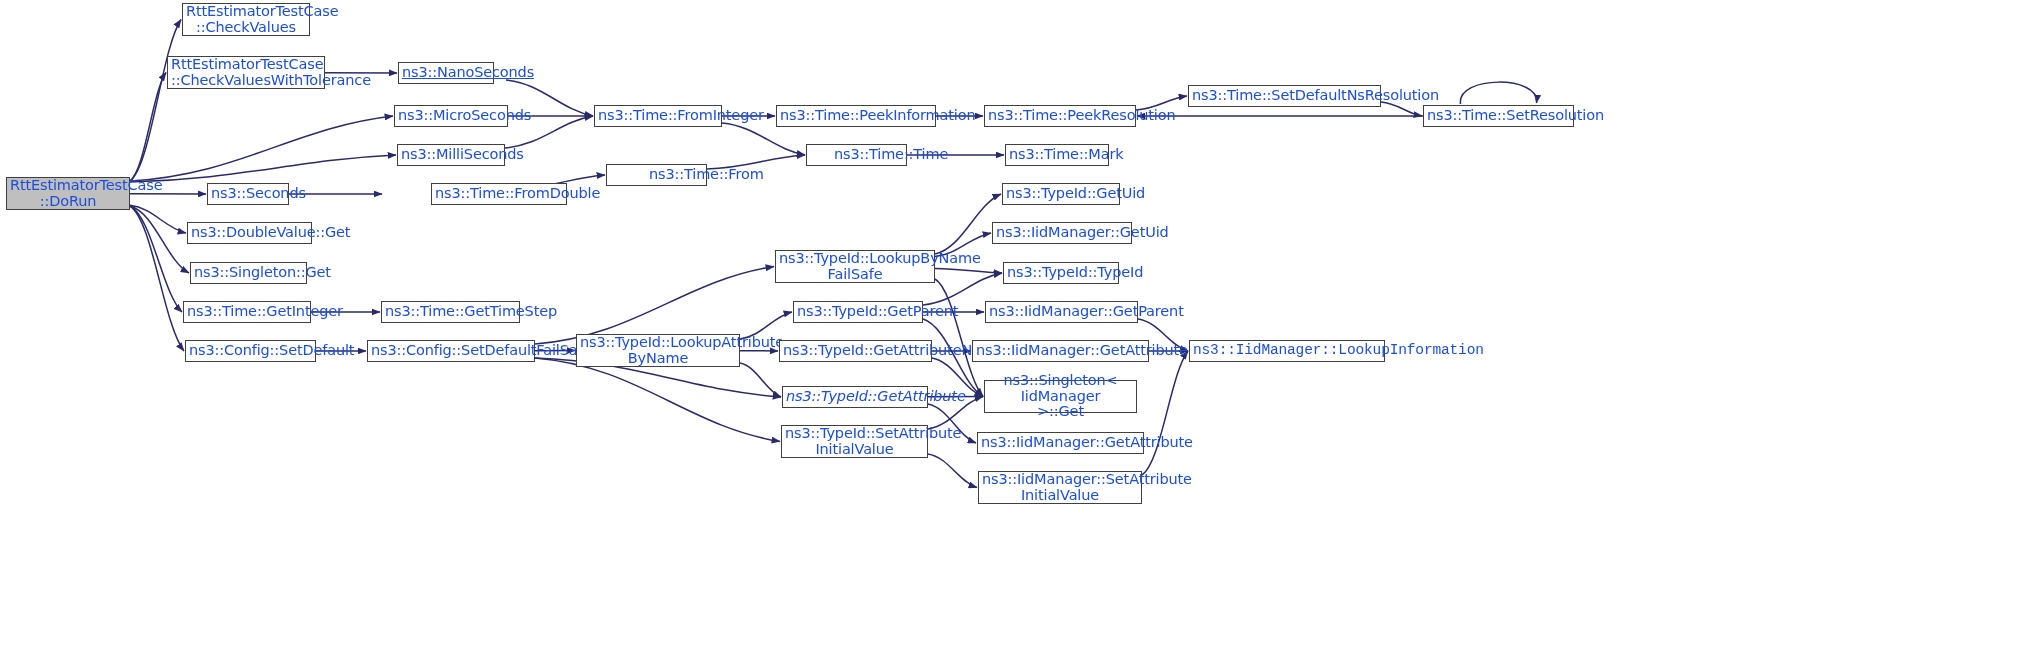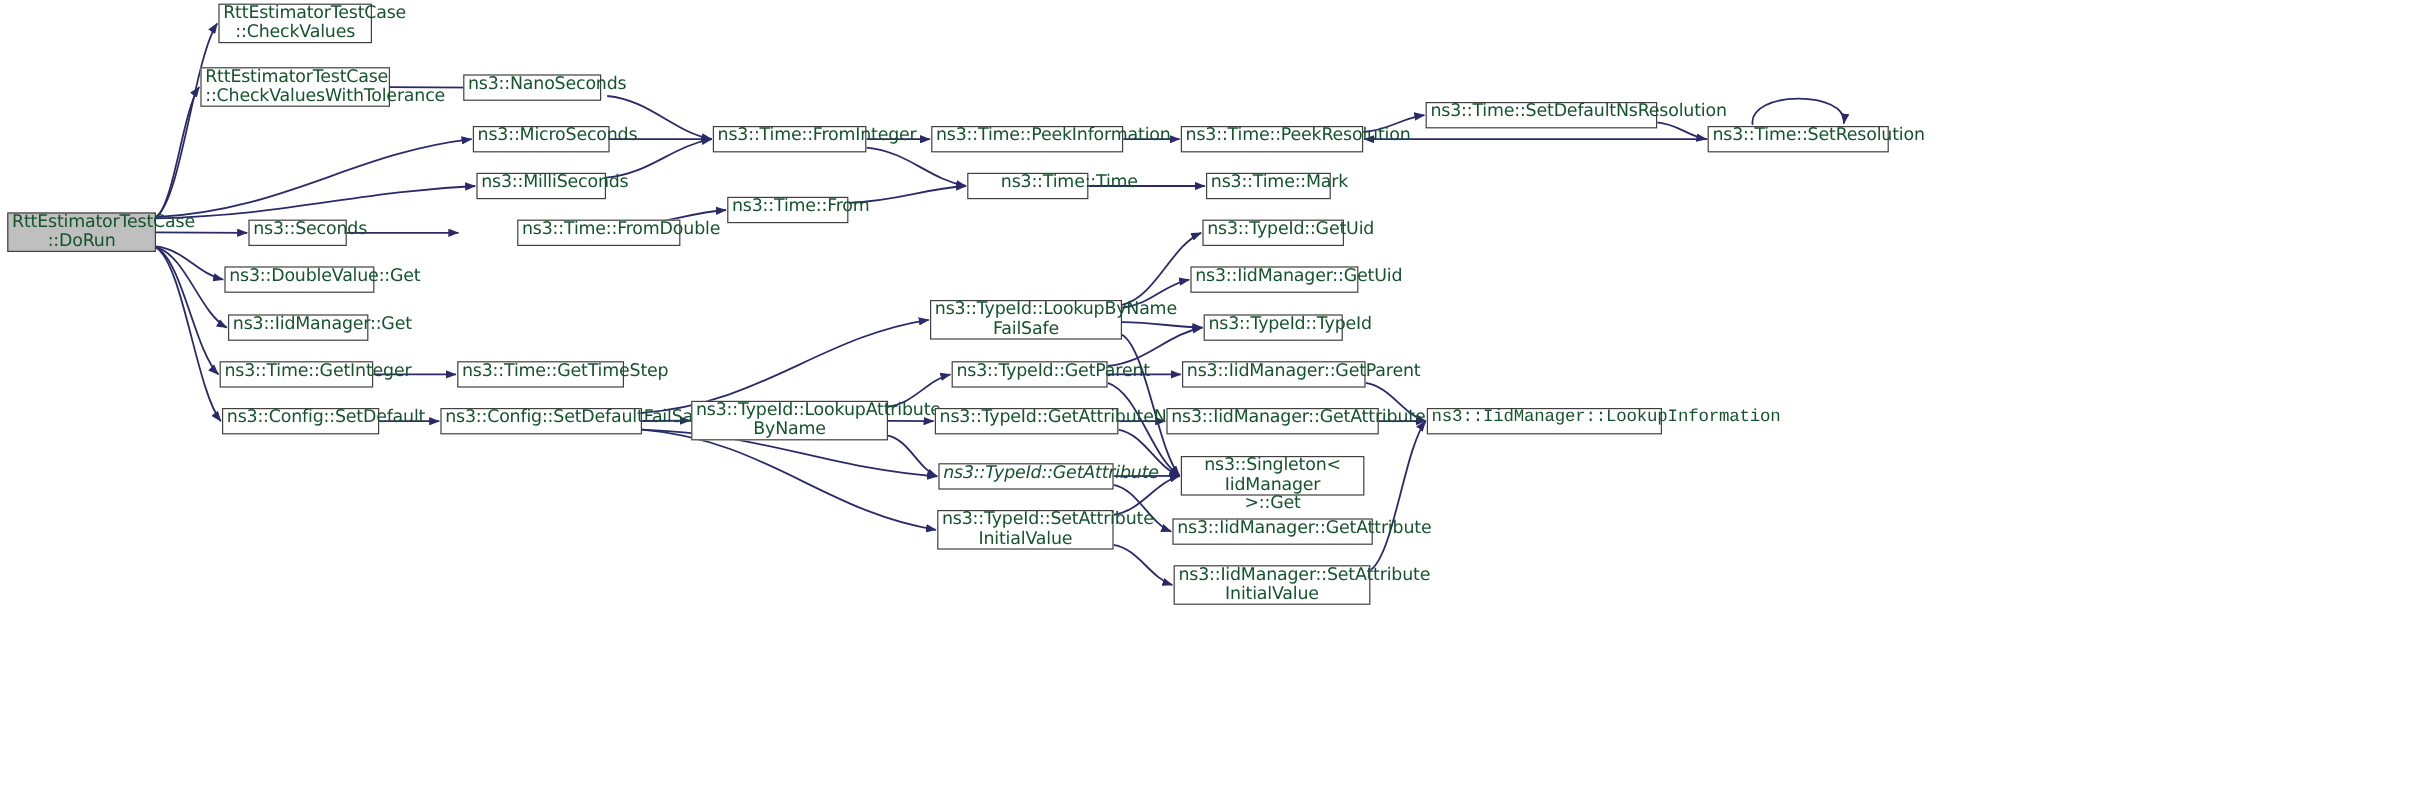--- a/index.html
+++ b/index.html
@@ -22,24 +22,25 @@
     top: 0;
     width: 2019px;
     height: 655px;
     pointer-events: none;
   }
   .node {
     position: absolute;
     box-sizing: border-box;
     border: 1.6px solid #404040;
     background: #ffffff;
-    color: #14532d;
+    color: #1d4ed8;
     font-size: 14.5px;
     line-height: 15.5px;
     display: flex;
+    align-items: center;
     justify-content: center;
     text-align: center;
     white-space: pre-line;
     letter-spacing: -0.15px;
     z-index: 5;
   }
   .node.root {
     background: #bfbfbf;
     border-color: #404040;
   }
@@ -112,33 +113,33 @@
         <path d="M 1142 475 C 1161.32 462.6, 1170.52 373.32, 1188 351" fill="none" stroke="#2a2a6a" stroke-width="1.5" marker-end="url(#arrowhead)"></path>
       </g>
   </svg>
   <div id="nodes-group">
       <div class="node root" style="left: 6px; top: 177px; width: 124px; height: 33px;"><span class="node-label">RttEstimatorTestCase
 ::DoRun</span></div>
       <div class="node" style="left: 182px; top: 3px; width: 128px; height: 33px;"><span class="node-label">RttEstimatorTestCase
 ::CheckValues</span></div>
       <div class="node" style="left: 167px; top: 56px; width: 158px; height: 33px;"><span class="node-label">RttEstimatorTestCase
 ::CheckValuesWithTolerance</span></div>
-      <div class="node" style="left: 386px; top: 62px; width: 115px; height: 22px;"><span class="node-label">ns3::NanoSeconds</span></div>
+      <div class="node" style="left: 398px; top: 62px; width: 96px; height: 22px; text-decoration: underline;"><span class="node-label">ns3::NanoSeconds</span></div>
       <div class="node" style="left: 394px; top: 105px; width: 114px; height: 22px;"><span class="node-label">ns3::MicroSeconds</span></div>
       <div class="node" style="left: 397px; top: 144px; width: 108px; height: 22px;"><span class="node-label">ns3::MilliSeconds</span></div>
       <div class="node" style="left: 207px; top: 183px; width: 82px; height: 22px;"><span class="node-label">ns3::Seconds</span></div>
       <div class="node" style="left: 383px; top: 183px; width: 136px; height: 22px; margin-left: 48px;"><span class="node-label">ns3::Time::FromDouble</span></div>
       <div class="node" style="left: 187px; top: 222px; width: 125px; height: 22px;"><span class="node-label">ns3::DoubleValue::Get</span></div>
-      <div class="node" style="left: 190px; top: 262px; width: 117px; height: 22px;"><span class="node-label">ns3::IidManager::Get</span></div>
+      <div class="node" style="left: 190px; top: 262px; width: 117px; height: 22px;"><span class="node-label">ns3::Singleton::Get</span></div>
       <div class="node" style="left: 183px; top: 301px; width: 128px; height: 22px;"><span class="node-label">ns3::Time::GetInteger</span></div>
       <div class="node" style="left: 381px; top: 301px; width: 139px; height: 22px;"><span class="node-label">ns3::Time::GetTimeStep</span></div>
       <div class="node" style="left: 185px; top: 340px; width: 131px; height: 22px;"><span class="node-label">ns3::Config::SetDefault</span></div>
       <div class="node" style="left: 367px; top: 340px; width: 168px; height: 22px;"><span class="node-label">ns3::Config::SetDefaultFailSafe</span></div>
       <div class="node" style="left: 594px; top: 105px; width: 128px; height: 22px;"><span class="node-label">ns3::Time::FromInteger</span></div>
-      <div class="node" style="left: 606px; top: 164px; width: 101px; height: 22px;"><span class="node-label">ns3::Time::From</span></div>
+      <div class="node" style="left: 606px; top: 164px; width: 101px; height: 22px; padding-left: 39px;"><span class="node-label">ns3::Time::From</span></div>
       <div class="node" style="left: 776px; top: 105px; width: 160px; height: 22px;"><span class="node-label">ns3::Time::PeekInformation</span></div>
       <div class="node" style="left: 806px; top: 144px; width: 101px; height: 22px; padding-left: 24px;"><span class="node-label">ns3::Time::Time</span></div>
       <div class="node" style="left: 984px; top: 105px; width: 152px; height: 22px;"><span class="node-label">ns3::Time::PeekResolution</span></div>
       <div class="node" style="left: 1005px; top: 144px; width: 104px; height: 22px;"><span class="node-label">ns3::Time::Mark</span></div>
       <div class="node" style="left: 1188px; top: 85px; width: 193px; height: 22px;"><span class="node-label">ns3::Time::SetDefaultNsResolution</span></div>
       <div class="node" style="left: 1423px; top: 105px; width: 151px; height: 22px;"><span class="node-label">ns3::Time::SetResolution</span></div>
       <div class="node" style="left: 1002px; top: 183px; width: 118px; height: 22px;"><span class="node-label">ns3::TypeId::GetUid</span></div>
       <div class="node" style="left: 992px; top: 222px; width: 140px; height: 22px;"><span class="node-label">ns3::IidManager::GetUid</span></div>
       <div class="node" style="left: 775px; top: 250px; width: 160px; height: 33px;"><span class="node-label">ns3::TypeId::LookupByName
 FailSafe</span></div>

